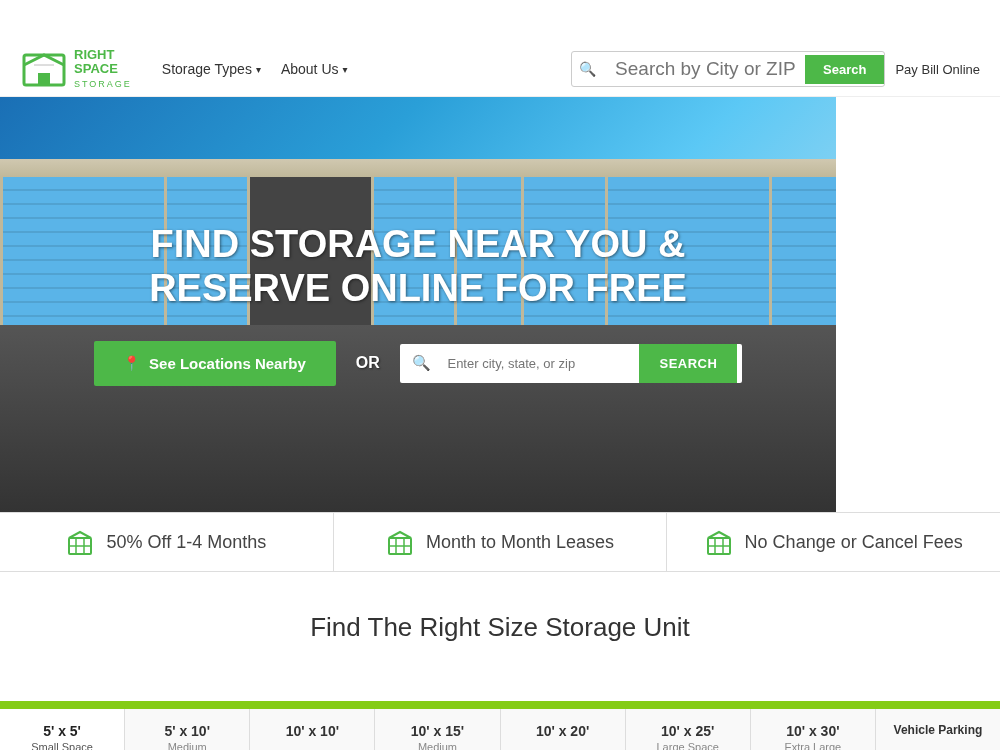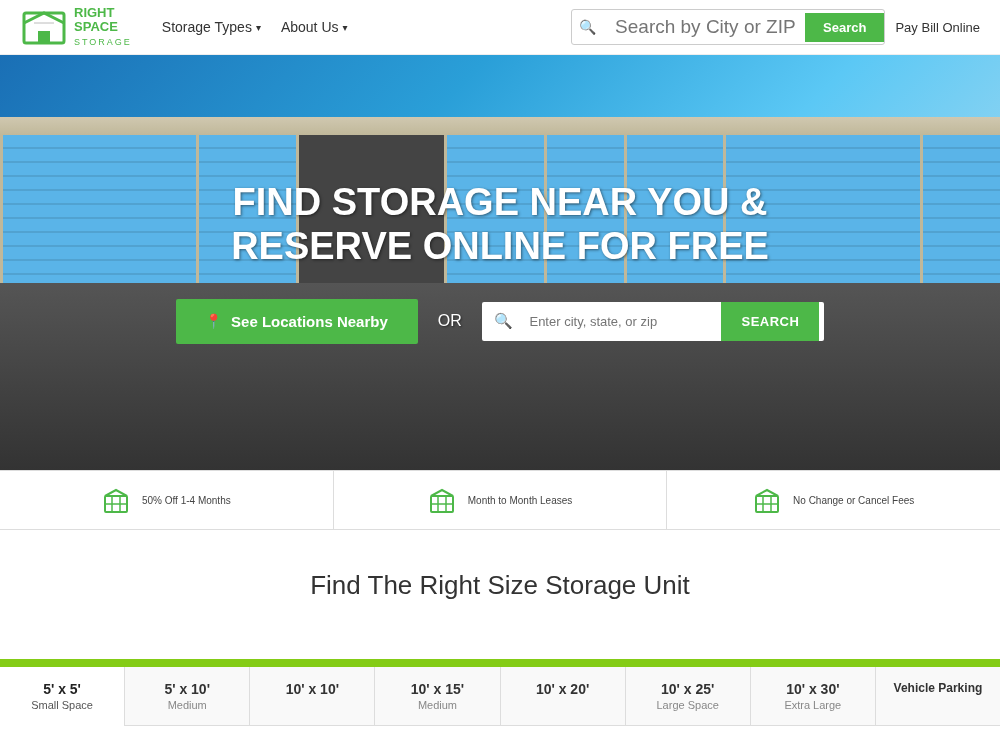--- a/index.html
+++ b/index.html
@@ -8,20 +8,21 @@
     
     .header {
       display: flex;
       align-items: center;
       padding: 14px 20px;
       height: 55px;
       background: #fff;
       border-bottom: 1px solid #eee;
       position: relative;
       z-index: 10;
+      margin-top: 42px;
     }
     .logo-area {
       display: flex;
       align-items: center;
       margin-right: 30px;
       text-decoration: none;
     }
     .logo-icon {
       width: 48px;
       height: 48px;
@@ -92,21 +93,21 @@
       font-size: 13px;
       color: #333;
       cursor: pointer;
       white-space: nowrap;
       text-decoration: none;
     }
 
     
     .hero {
       position: relative;
-      width: 1000px;
+      width: 836px;
       height: 415px;
       overflow: hidden;
     }
     
     .hero-facility {
       position: absolute;
       top: 0; left: 0; right: 0; bottom: 0;
       overflow: hidden;
     }
     
@@ -202,21 +203,21 @@
       cursor: pointer;
       display: flex;
       align-items: center;
       gap: 8px;
       border-radius: 2px;
     }
     .btn-locations .pin-icon { font-size: 14px; }
     .or-text {
       color: #fff;
       font-size: 16px;
-      font-weight: normal;
+      font-weight: bold;
       text-shadow: 1px 1px 2px rgba(0,0,0,0.5);
     }
     .search-bar-hero {
       display: flex;
       align-items: center;
       background: #fff;
       border-radius: 2px;
       overflow: hidden;
       padding: 0 5px;
     }
@@ -251,21 +252,21 @@
       border-top: 1px solid #ddd;
       border-bottom: 1px solid #ddd;
       height: 60px;
     }
     .benefit-item {
       flex: 1;
       display: flex;
       align-items: center;
       justify-content: center;
       gap: 12px;
-      font-size: 10px;
+      font-size: 18px;
       color: #444;
       border-right: 1px solid #ddd;
       padding: 0 20px;
     }
     .benefit-item:last-child { border-right: none; }
     .benefit-icon {
       width: 28px;
       height: 28px;
       color: #4db848;
       flex-shrink: 0;

